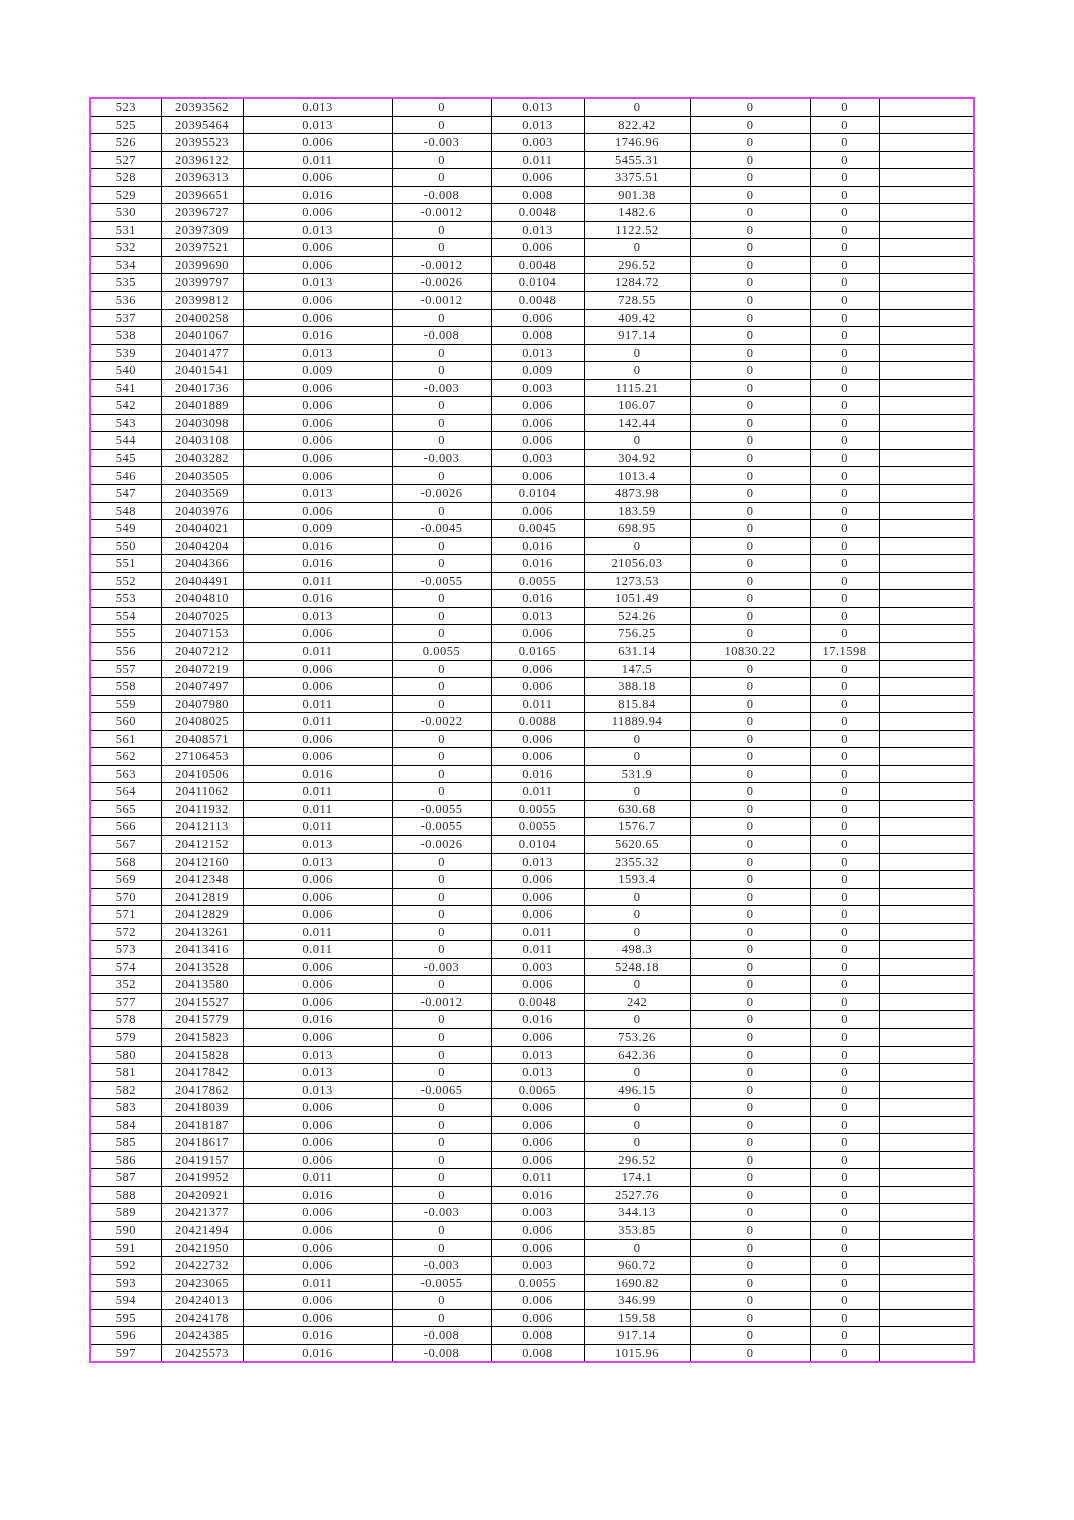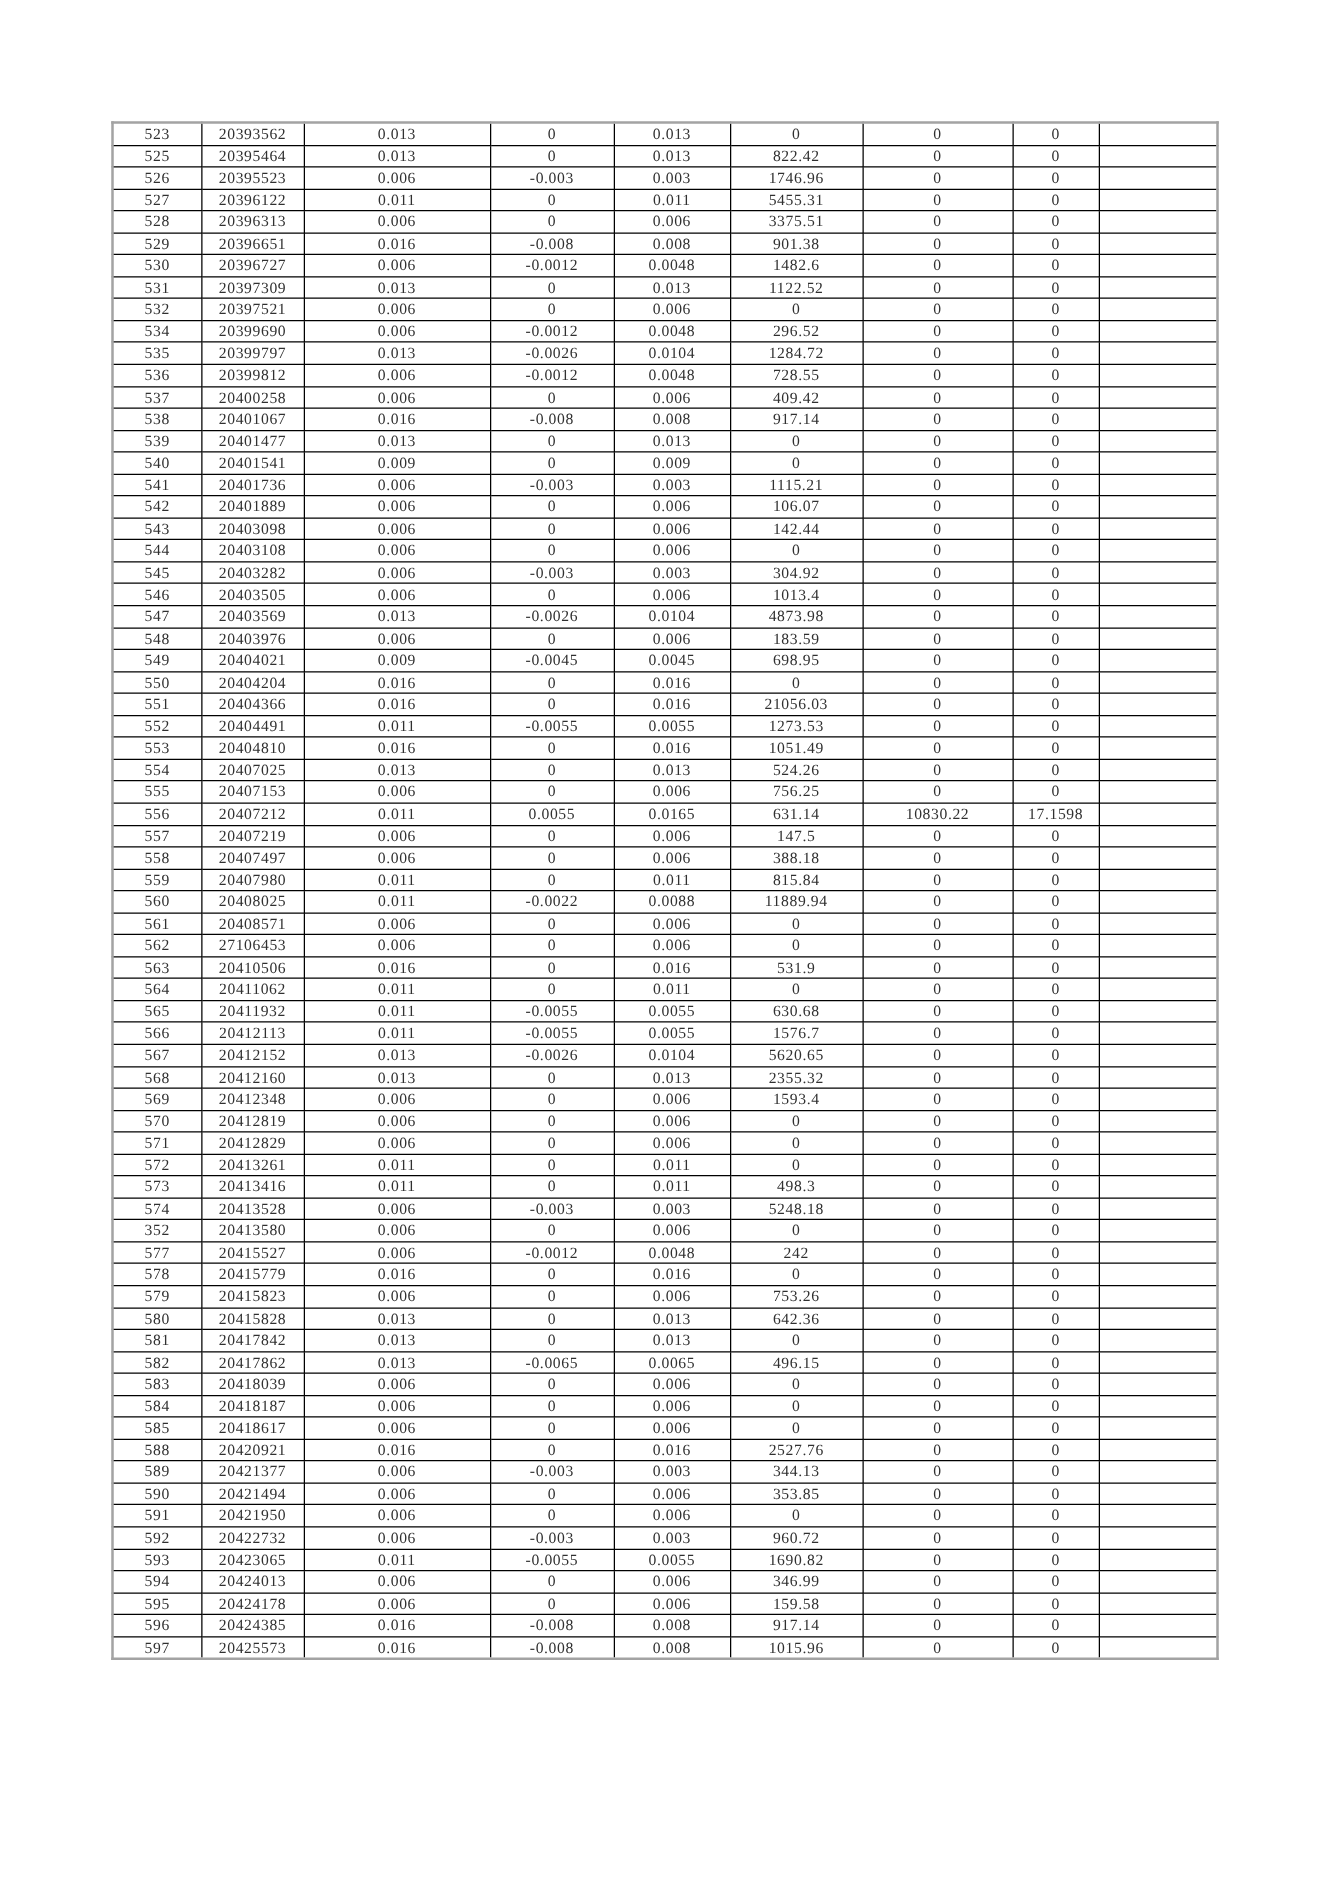--- a/index.html
+++ b/index.html
@@ -17,21 +17,21 @@
     height: 1520px;
     background: #ffffff;
   }
   table.data-grid {
     position: absolute;
     left: 89px;
     top: 97px;
     width: 884px;
     border-collapse: collapse;
     table-layout: fixed;
-    border: 2px solid #a3a3a3;
+    border: 2px solid #d946ef;
   }
   table.data-grid td {
     border: 1px solid #000000;
     height: 16.55px;
     padding: 0 2px;
     font-size: 12.5px;
     line-height: 16.5px;
     color: #303030;
     text-align: center;
     vertical-align: middle;
@@ -720,20 +720,42 @@
           <td>20418617</td>
           <td>0.006</td>
           <td>0</td>
           <td>0.006</td>
           <td>0</td>
           <td>0</td>
           <td>0</td>
           <td></td>
         </tr>
         <tr>
+          <td>586</td>
+          <td>20419157</td>
+          <td>0.006</td>
+          <td>0</td>
+          <td>0.006</td>
+          <td>296.52</td>
+          <td>0</td>
+          <td>0</td>
+          <td></td>
+        </tr>
+        <tr>
+          <td>587</td>
+          <td>20419952</td>
+          <td>0.011</td>
+          <td>0</td>
+          <td>0.011</td>
+          <td>174.1</td>
+          <td>0</td>
+          <td>0</td>
+          <td></td>
+        </tr>
+        <tr>
           <td>588</td>
           <td>20420921</td>
           <td>0.016</td>
           <td>0</td>
           <td>0.016</td>
           <td>2527.76</td>
           <td>0</td>
           <td>0</td>
           <td></td>
         </tr>

